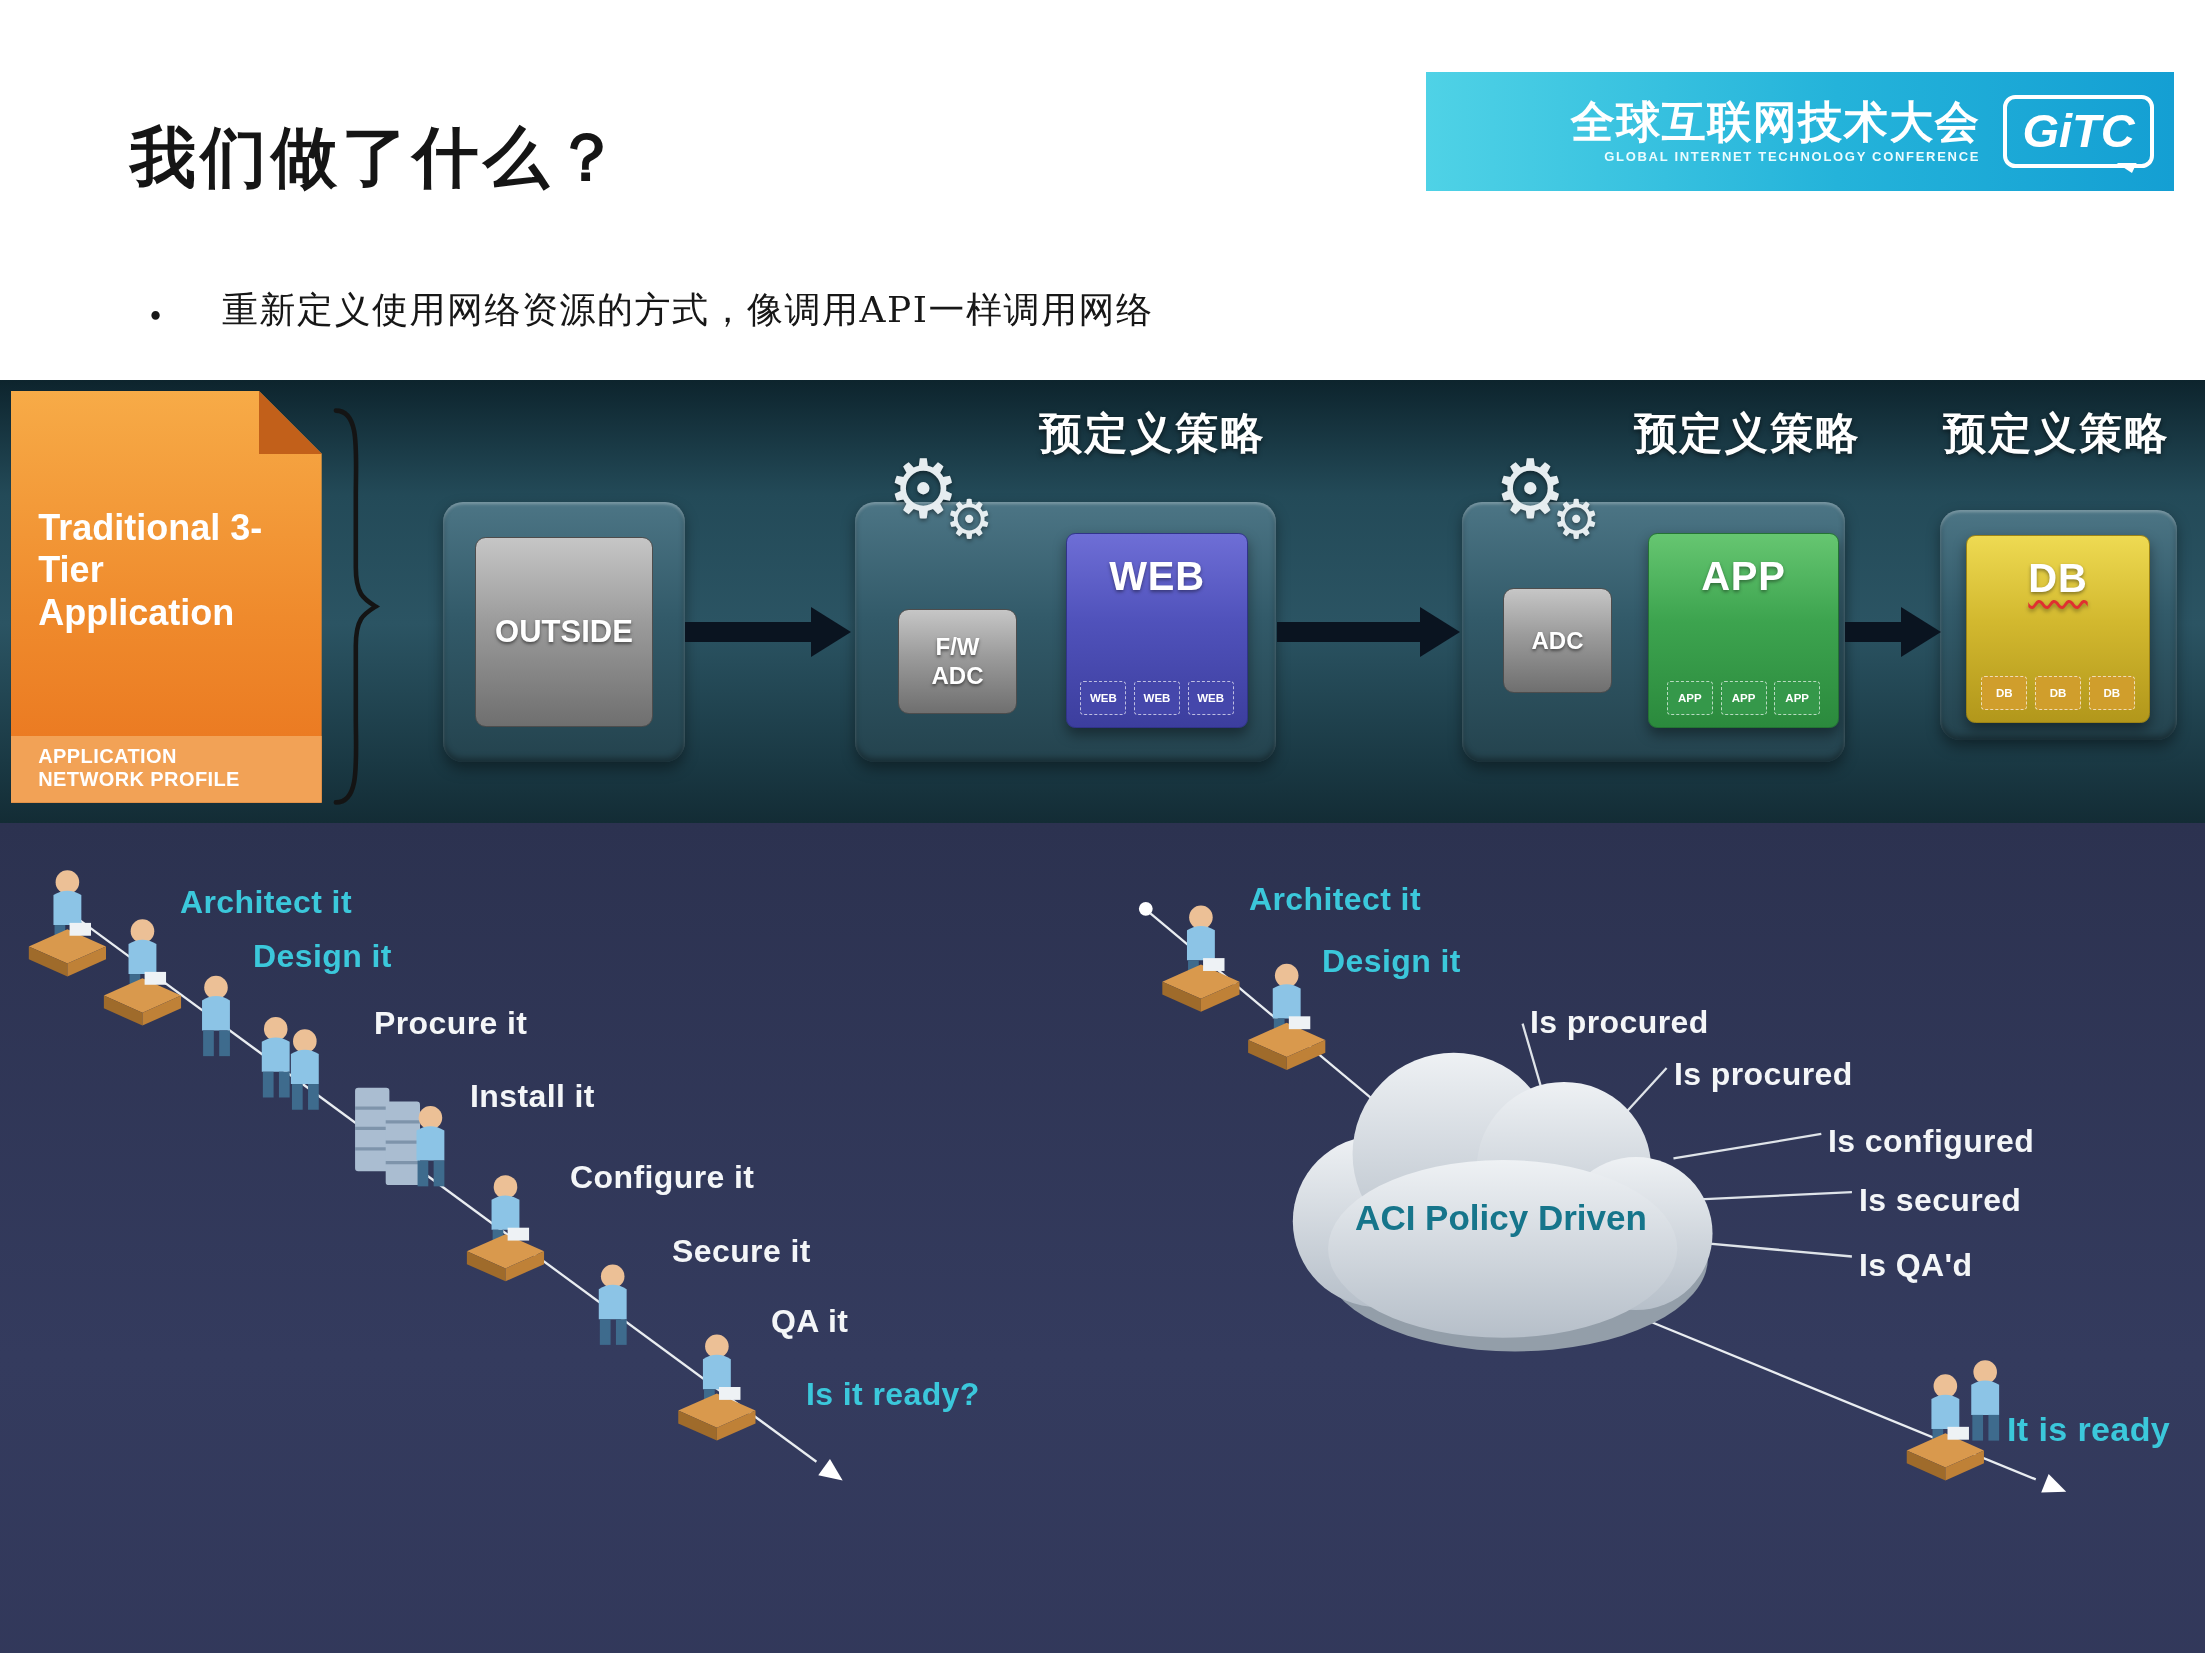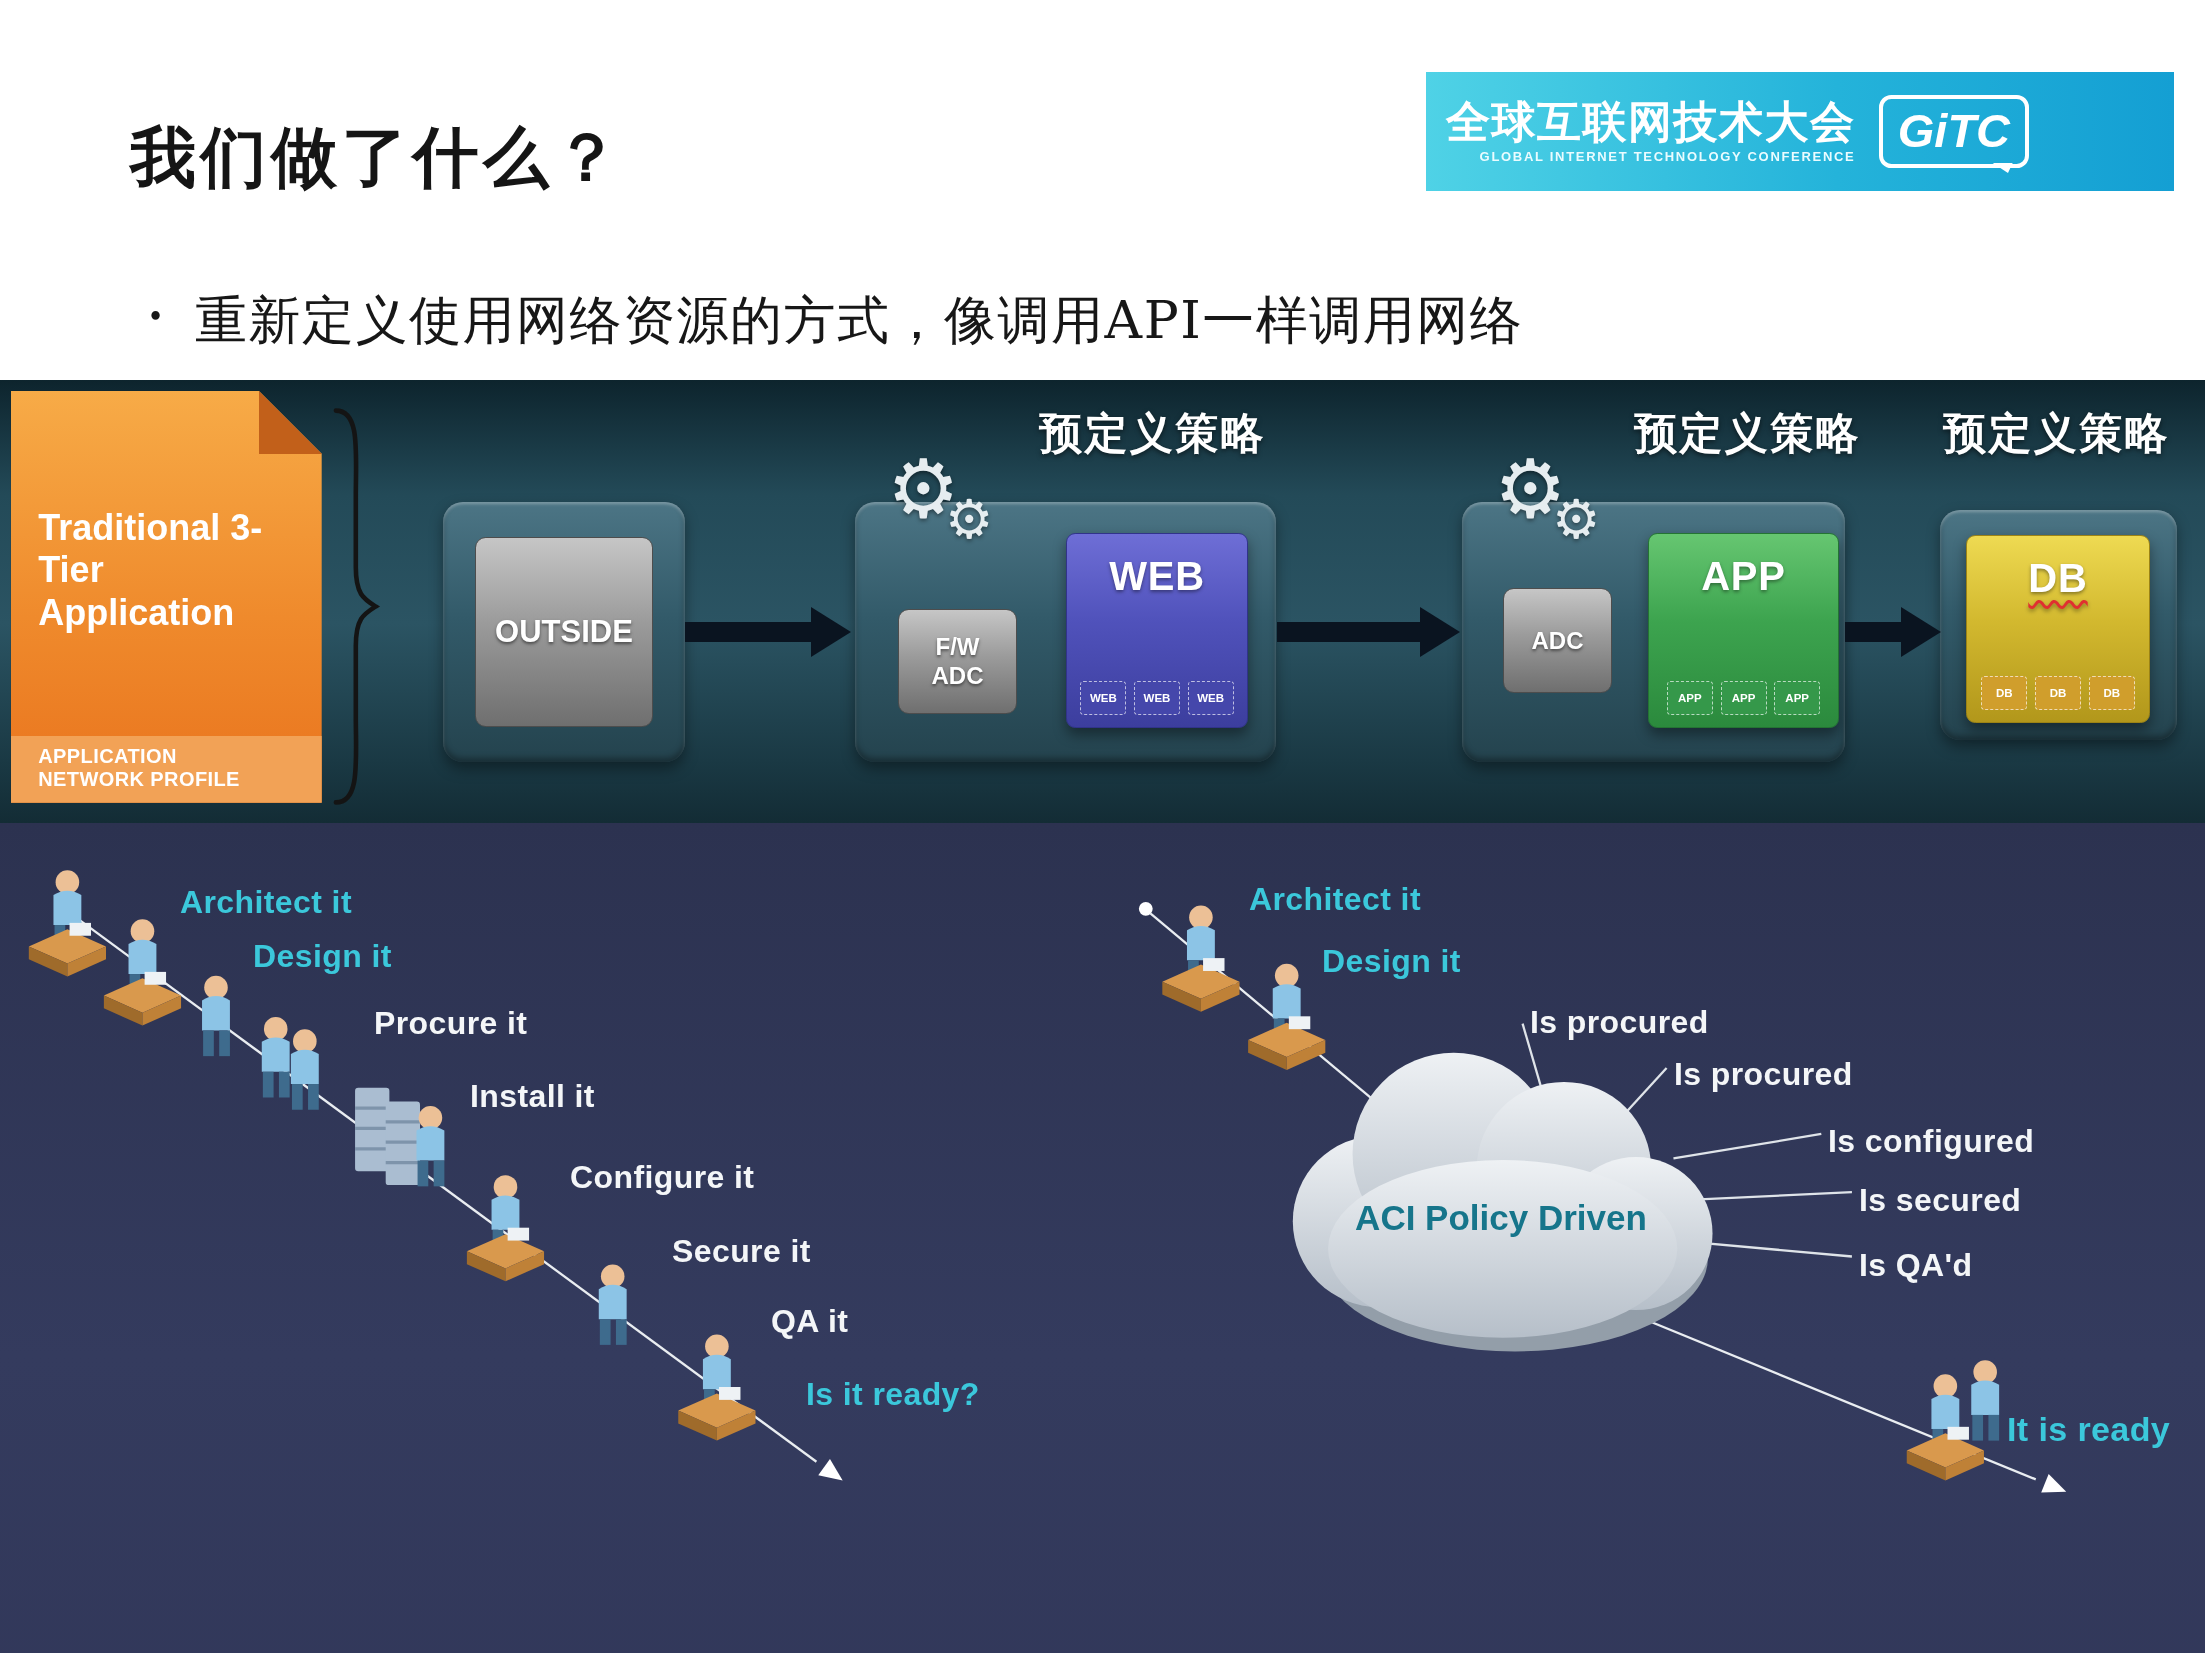--- a/index.html
+++ b/index.html
@@ -4,32 +4,32 @@
 <style>
   * { margin:0; padding:0; box-sizing:border-box; }
   html,body { width:2205px; height:1654px; }
   body { font-family:"Liberation Sans", sans-serif; background:#ffffff; position:relative; overflow:hidden; }
   .abs { position:absolute; }
 
   
   .page-title { left:130px; top:113px; font-family:"DejaVu Serif", serif; font-size:66px; color:#151515; letter-spacing:4.6px; }
   .banner { left:1426px; top:72px; width:748px; height:119px;
             background:linear-gradient(90deg,#4fd2e6 0%,#24b3da 55%,#149fd3 100%);
-            display:flex; align-items:center; justify-content:flex-start; gap:23px; padding:0 20px; }
+            display:flex; align-items:center; justify-content:flex-end; gap:23px; padding:0 20px; }
   .banner-textblock { text-align:right; }
   .banner-title { color:#ffffff; font-size:44px; font-weight:700; letter-spacing:1.5px; line-height:1.05; }
   .banner-subtitle { color:#eafcff; font-size:13px; letter-spacing:1.7px; margin-top:4.6px; font-weight:700; }
   .banner-logo { border:4.6px solid #ffffff; border-radius:12.3px; color:#ffffff; font-size:47px; font-weight:800;
                  font-style:italic; padding:7.7px 15.3px 10.7px 15.3px; position:relative; line-height:1; }
   .banner-logo::after { content:""; position:absolute; right:7.7px; bottom:-18.4px;
                         border:10.7px solid transparent; border-top-color:#ffffff; transform:skewX(28deg); }
   .bullet-row { left:147px; top:286px; display:flex; align-items:flex-start; gap:31px;
                 font-family:"DejaVu Serif", serif; color:#171717; }
   .bullet-dot { font-size:29px; margin-top:13.8px; }
-  .bullet-text { font-size:52px; letter-spacing:1.5px; }
+  .bullet-text { font-size:36px; letter-spacing:1.5px;margin-left:27px; }
 
   
   .flow-band { left:0; top:380px; width:2205px; height:443px;
                background:linear-gradient(180deg,#0d242d 0%,#234a58 26%,#2b5463 55%,#1a3944 86%,#132c35 100%); }
   .flow-band .abs { position:absolute; }
 
   .app-card { left:10.7px; top:10.7px; width:311px; height:412px;
               background:linear-gradient(180deg,#f7ab47 0%,#ef8a2c 55%,#e9731d 100%);
               clip-path:polygon(0 0, calc(100% - 63px) 0, 100% 63px, 100% 100%, 0 100%);
               display:flex; flex-direction:column; box-shadow:0 7.7px 17px rgba(0,0,0,.45);align-items:center; }

